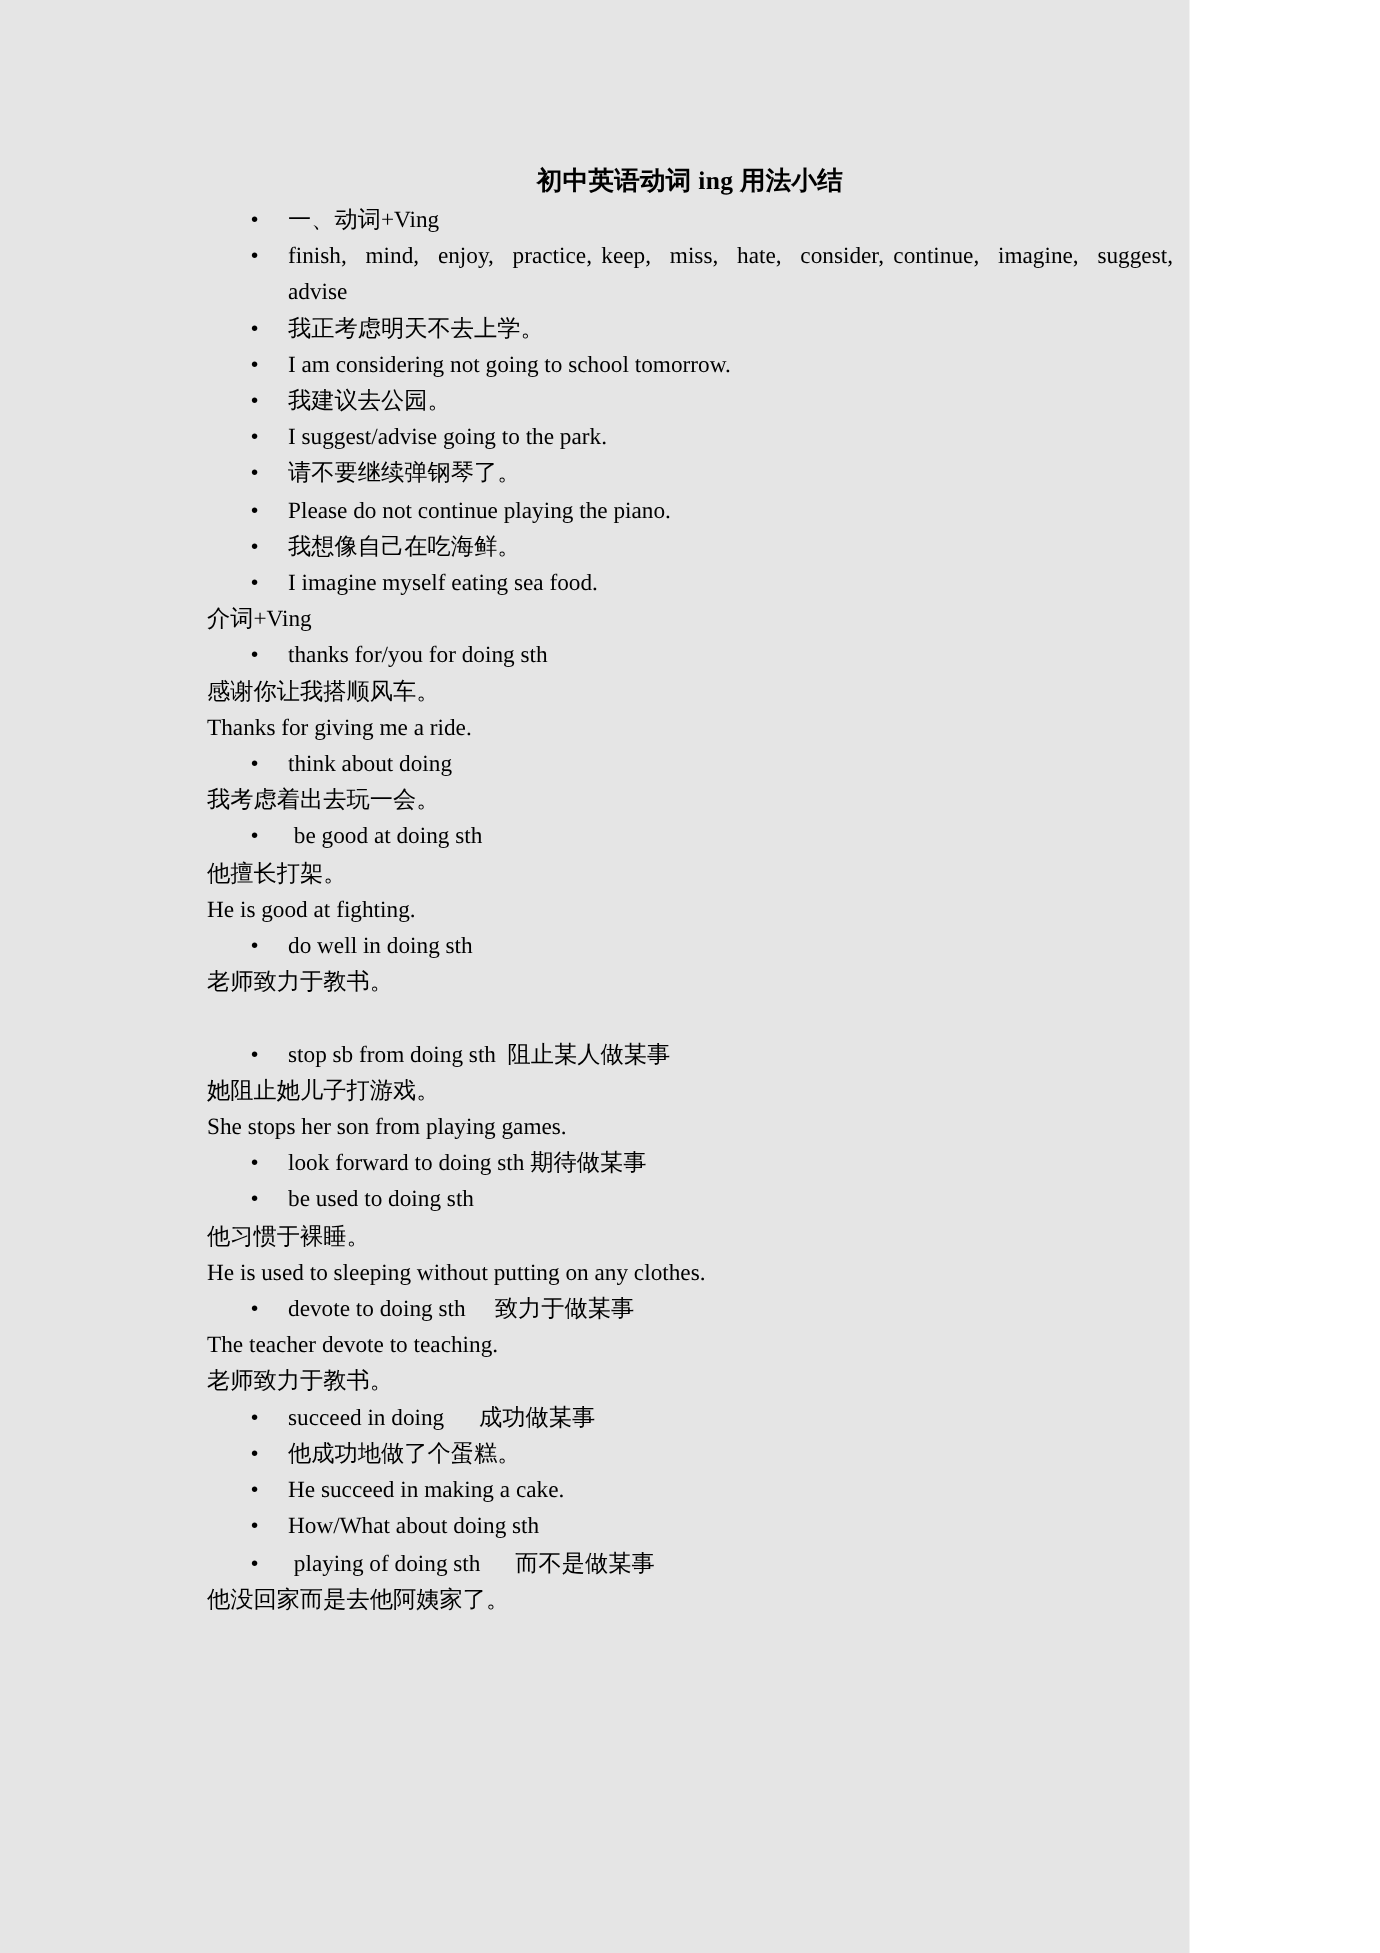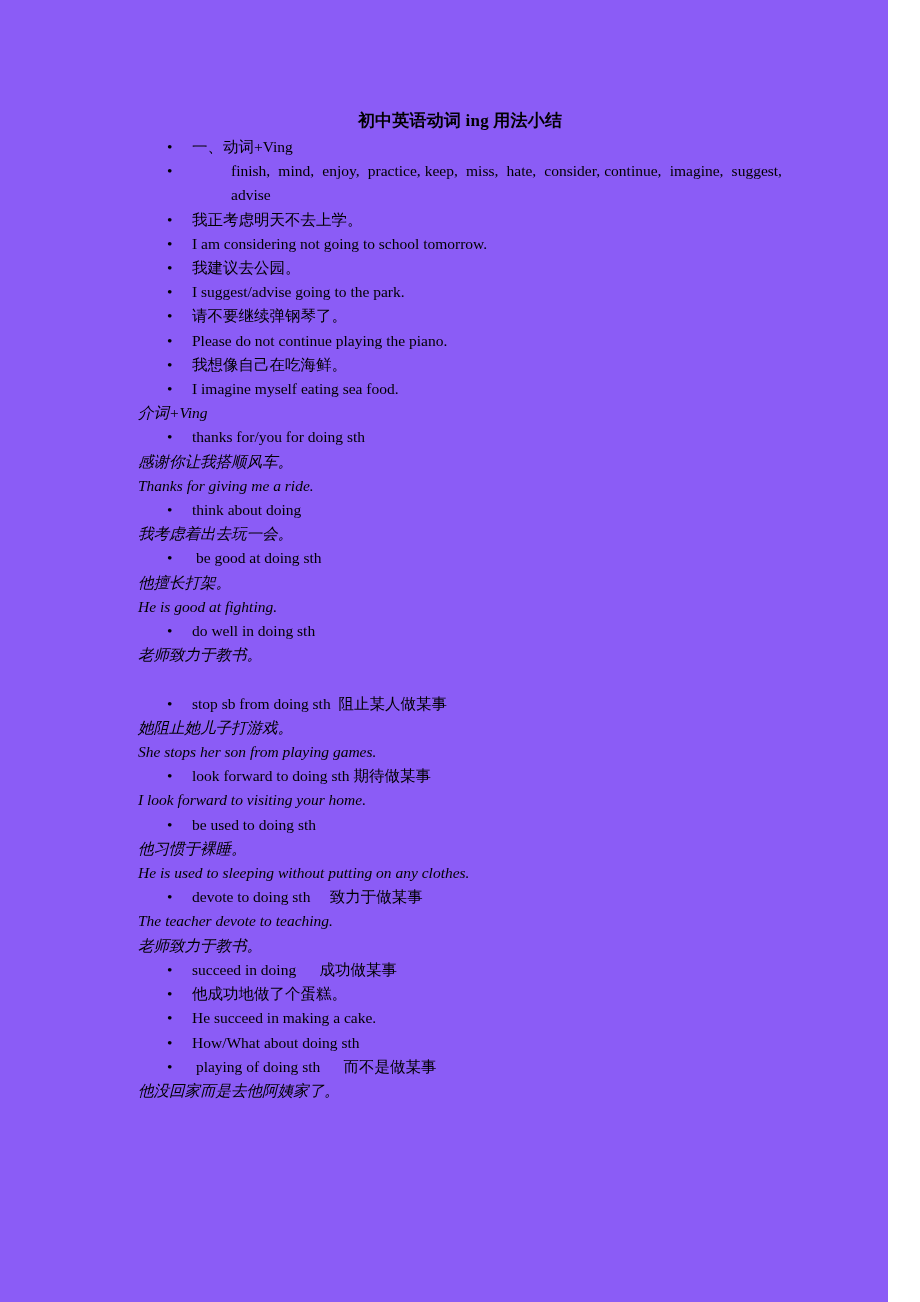--- a/index.html
+++ b/index.html
@@ -9,23 +9,23 @@
   }
   body {
     width: 920px;
     height: 1302px;
     font-family: "Liberation Serif", "DejaVu Serif", serif;
     color: #000000;
     overflow: hidden;
   }
   .page {
     position: relative;
-    width: 888px;
+    width: 793px;
     height: 1302px;
-    background: #8b5cf6;
+    background: #e5e5e5;
   }
   .doc-body {
     position: absolute;
     left: 138px;
     top: 108px;
     width: 644px;
   }
   .doc-title {
     font-size: 17px;
     font-weight: bold;
@@ -37,21 +37,20 @@
   
   .line {
     font-size: 15.5px;
     line-height: 24.2px;
     white-space: pre-wrap;
     margin: 0;
   }
   
   .plain {
     padding-left: 0;
-    font-style: italic;
   }
   
   .bullet {
     position: relative;
     padding-left: 54px;
     box-sizing: border-box;
   }
   .bullet > .dot {
     position: absolute;
     left: 31px;
@@ -66,21 +65,20 @@
   .bullet.b-tight > .dot {
     left: 29px;
   }
   
   .justified {
     text-align: justify;
     text-align-last: left;
   }
   .justified > .txt {
     display: block;
-    margin-left: 39px;
   }
   .blank-line {
     font-size: 15.5px;
     line-height: 24.2px;
     height: 24.2px;
   }
 </style>
 </head>
 <body>
 
@@ -109,21 +107,20 @@
         <div class="line bullet b-tight"><span class="dot">•</span><span class="txt"> be good at doing sth</span></div>
         <div class="line plain"><span class="txt">他擅长打架。</span></div>
         <div class="line plain"><span class="txt">He is good at fighting.</span></div>
         <div class="line bullet b-tight"><span class="dot">•</span><span class="txt">do well in doing sth</span></div>
         <div class="line plain"><span class="txt">老师致力于教书。</span></div>
         <div class="blank-line"></div>
         <div class="line bullet b-tight"><span class="dot">•</span><span class="txt">stop sb from doing sth  阻止某人做某事</span></div>
         <div class="line plain"><span class="txt">她阻止她儿子打游戏。</span></div>
         <div class="line plain"><span class="txt">She stops her son from playing games.</span></div>
         <div class="line bullet b-tight"><span class="dot">•</span><span class="txt">look forward to doing sth 期待做某事</span></div>
-        <div class="line plain"><span class="txt">I look forward to visiting your home.</span></div>
         <div class="line bullet b-tight"><span class="dot">•</span><span class="txt">be used to doing sth</span></div>
         <div class="line plain"><span class="txt">他习惯于裸睡。</span></div>
         <div class="line plain"><span class="txt">He is used to sleeping without putting on any clothes.</span></div>
         <div class="line bullet b-tight"><span class="dot">•</span><span class="txt">devote to doing sth     致力于做某事</span></div>
         <div class="line plain"><span class="txt">The teacher devote to teaching.</span></div>
         <div class="line plain"><span class="txt">老师致力于教书。</span></div>
         <div class="line bullet b-tight"><span class="dot">•</span><span class="txt">succeed in doing      成功做某事</span></div>
         <div class="line bullet b-tight"><span class="dot">•</span><span class="txt">他成功地做了个蛋糕。</span></div>
         <div class="line bullet b-tight"><span class="dot">•</span><span class="txt">He succeed in making a cake.</span></div>
         <div class="line bullet b-tight"><span class="dot">•</span><span class="txt">How/What about doing sth</span></div>

